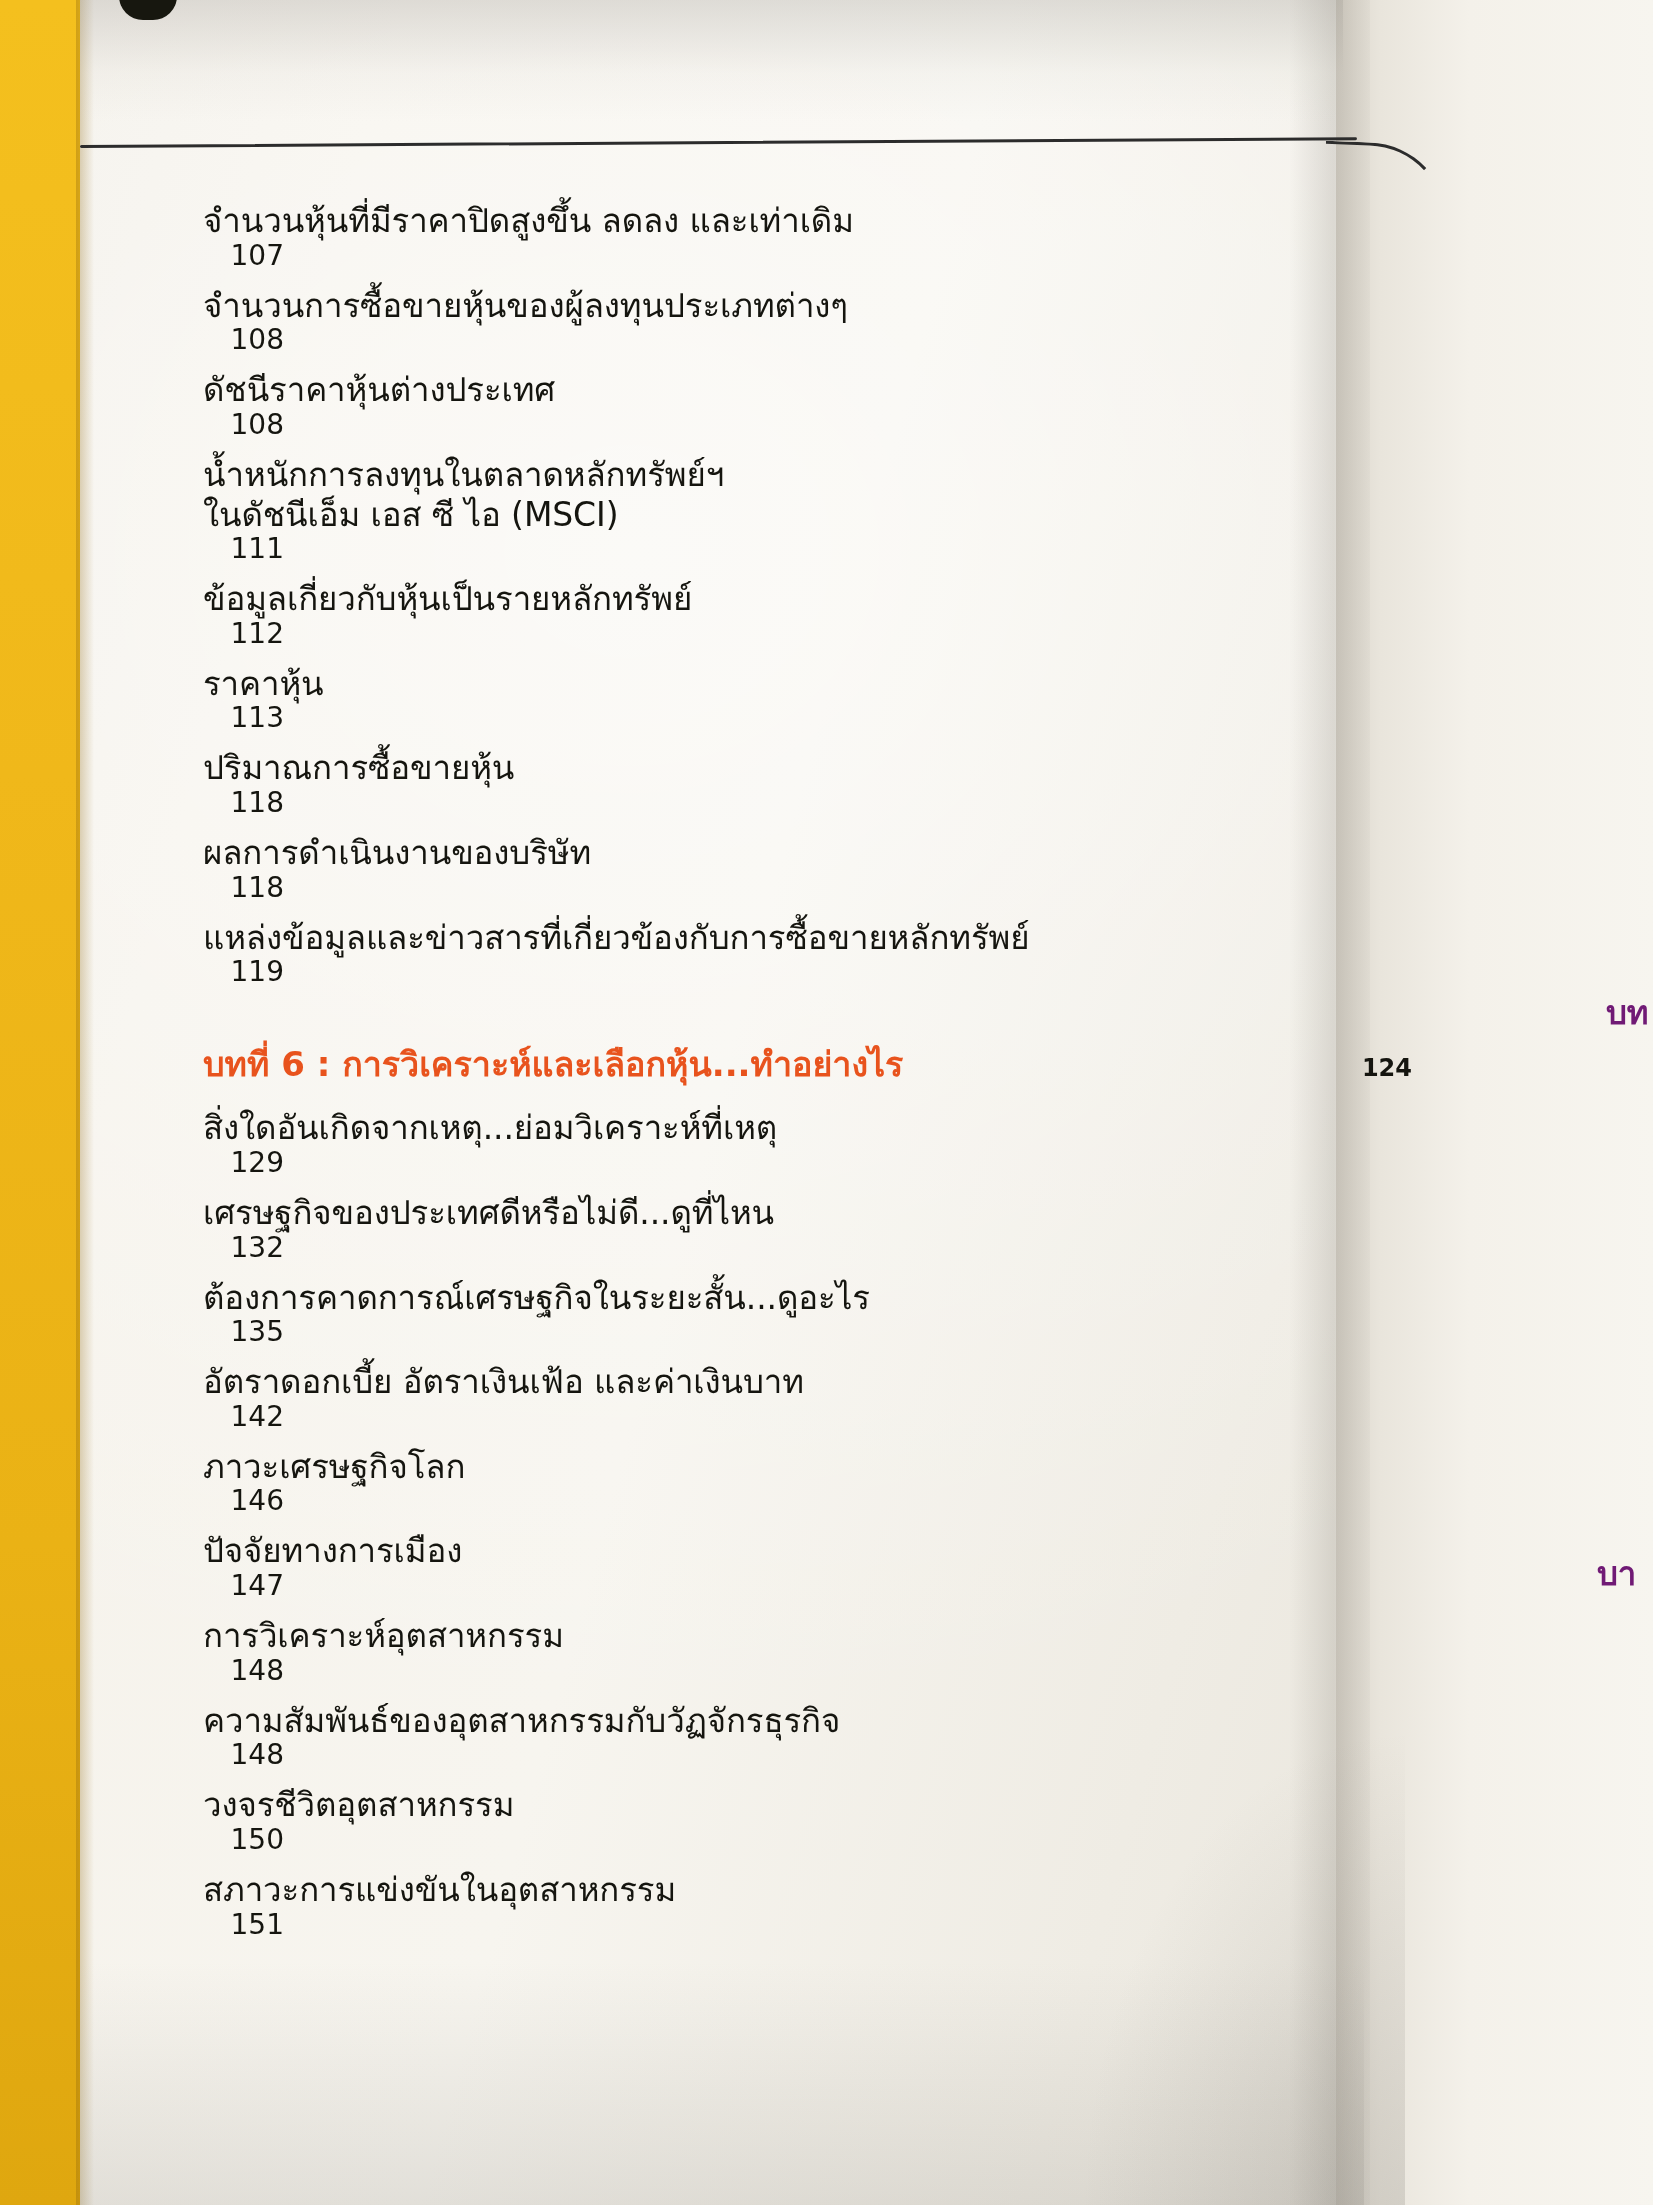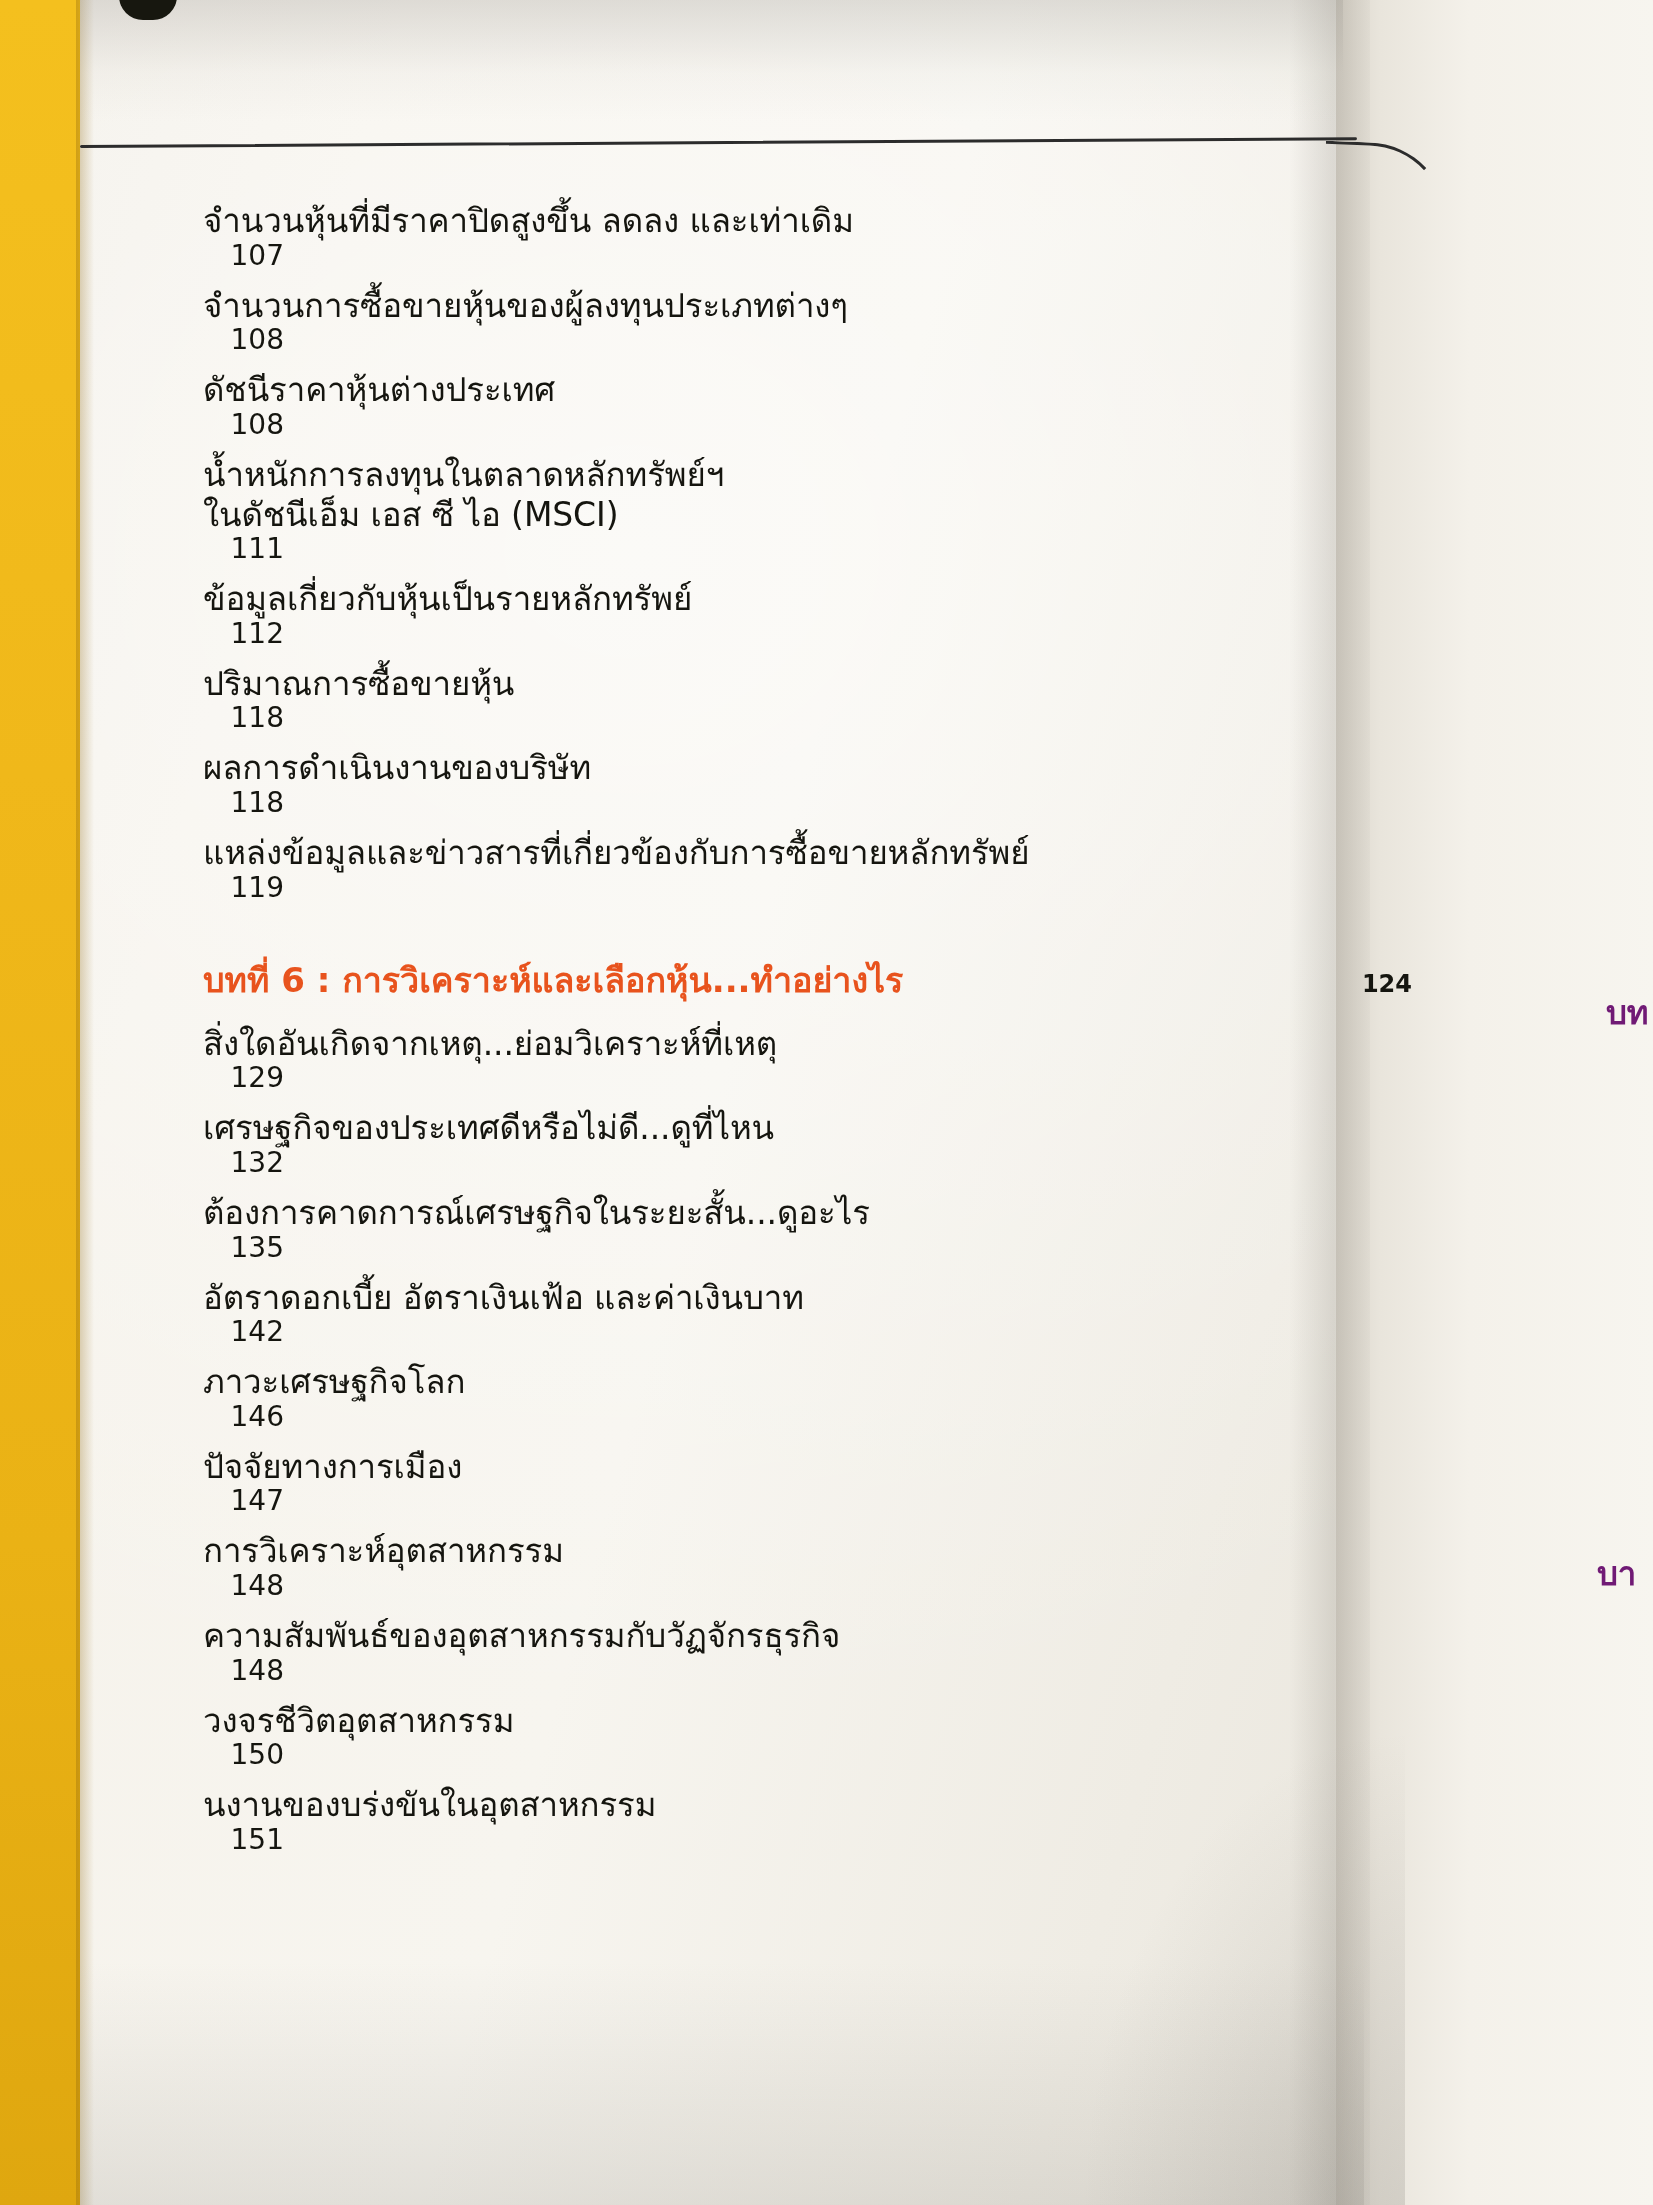--- a/index.html
+++ b/index.html
@@ -235,20 +235,25 @@
       <span class="spacer"></span>
       <span class="page">111</span>
     </div>
 
     <div class="row">
       <span class="title">ข้อมูลเกี่ยวกับหุ้นเป็นรายหลักทรัพย์</span>
       <span class="spacer"></span>
       <span class="page">112</span>
     </div>
 
+    <div class="row">
+      <span class="title">ราคาหุ้น</span>
+      <span class="spacer"></span>
+      <span class="page">113</span>
+    </div>
 
     <div class="row">
       <span class="title">ปริมาณการซื้อขายหุ้น</span>
       <span class="spacer"></span>
       <span class="page">118</span>
     </div>
 
     <div class="row">
       <span class="title">ผลการดำเนินงานของบริษัท</span>
       <span class="spacer"></span>
@@ -316,21 +321,21 @@
       <span class="page">148</span>
     </div>
 
     <div class="row">
       <span class="title">วงจรชีวิตอุตสาหกรรม</span>
       <span class="spacer"></span>
       <span class="page">150</span>
     </div>
 
     <div class="row">
-      <span class="title">นงานของบร่งขันในอุตสาหกรรม</span>
+      <span class="title">สภาวะการแข่งขันในอุตสาหกรรม</span>
       <span class="spacer"></span>
       <span class="page">151</span>
     </div>
 
   </div>
 
   <span class="gutter-word" id="gw1">บท</span>
   <span class="gutter-word" id="gw2">บา</span>
 
   <div id="bottom-shade"></div>

